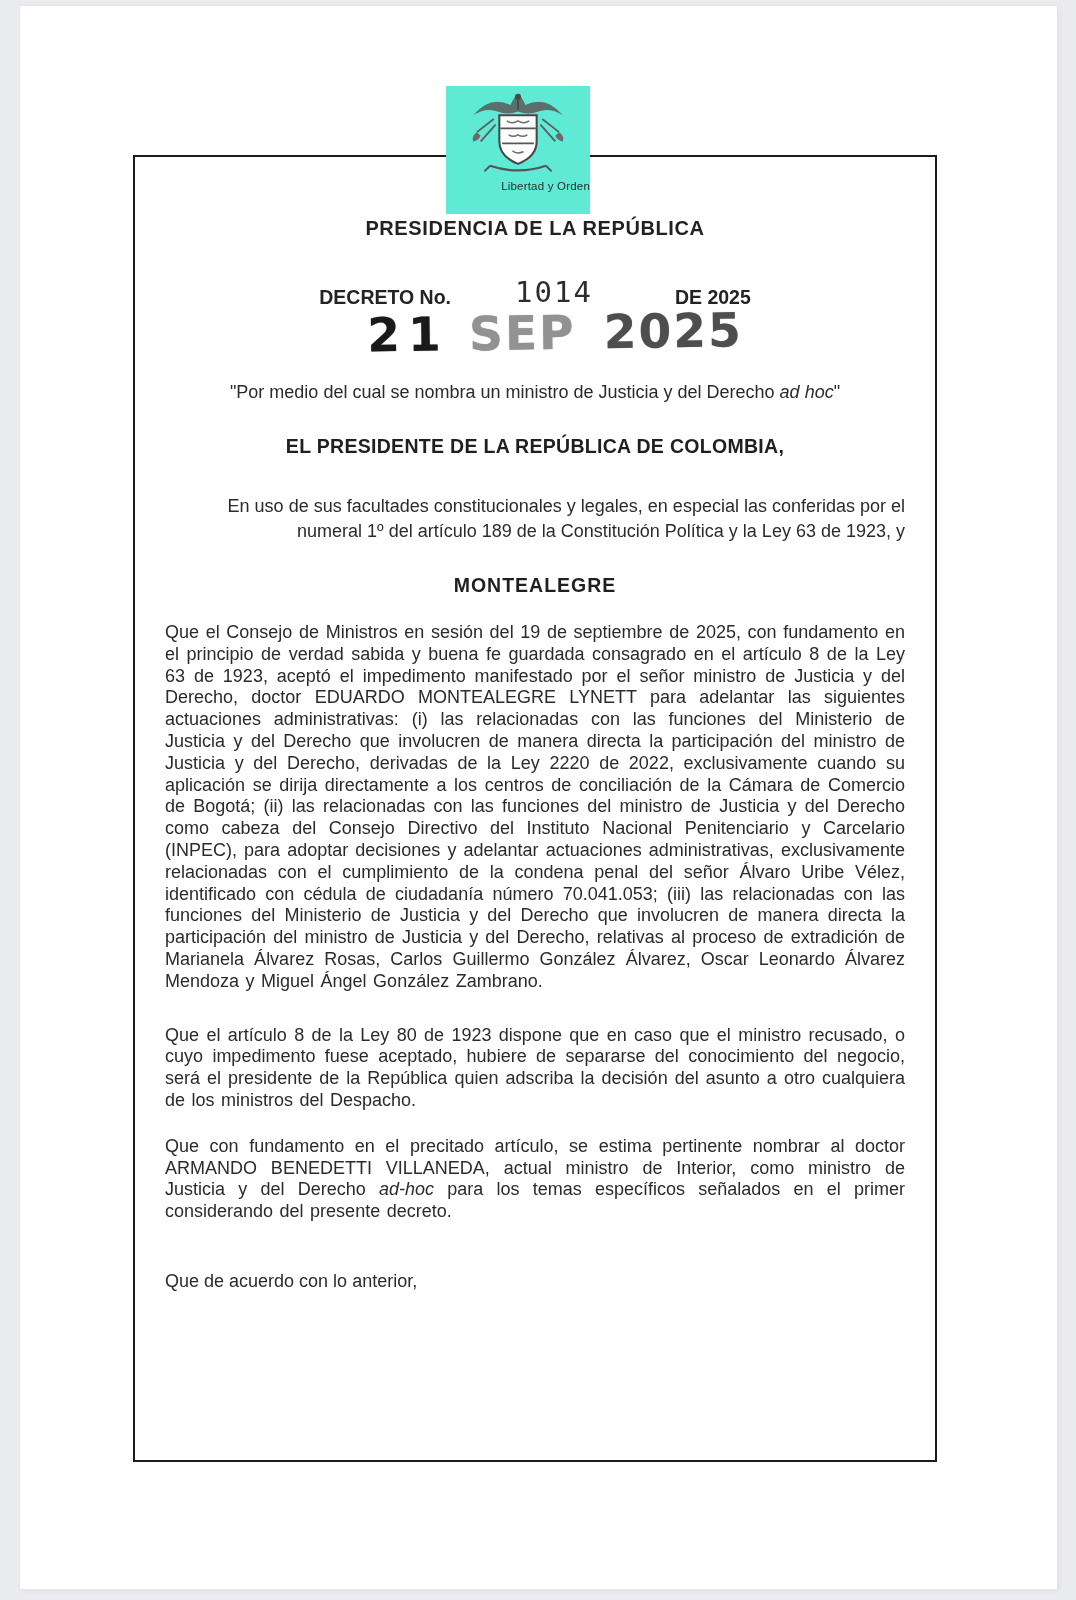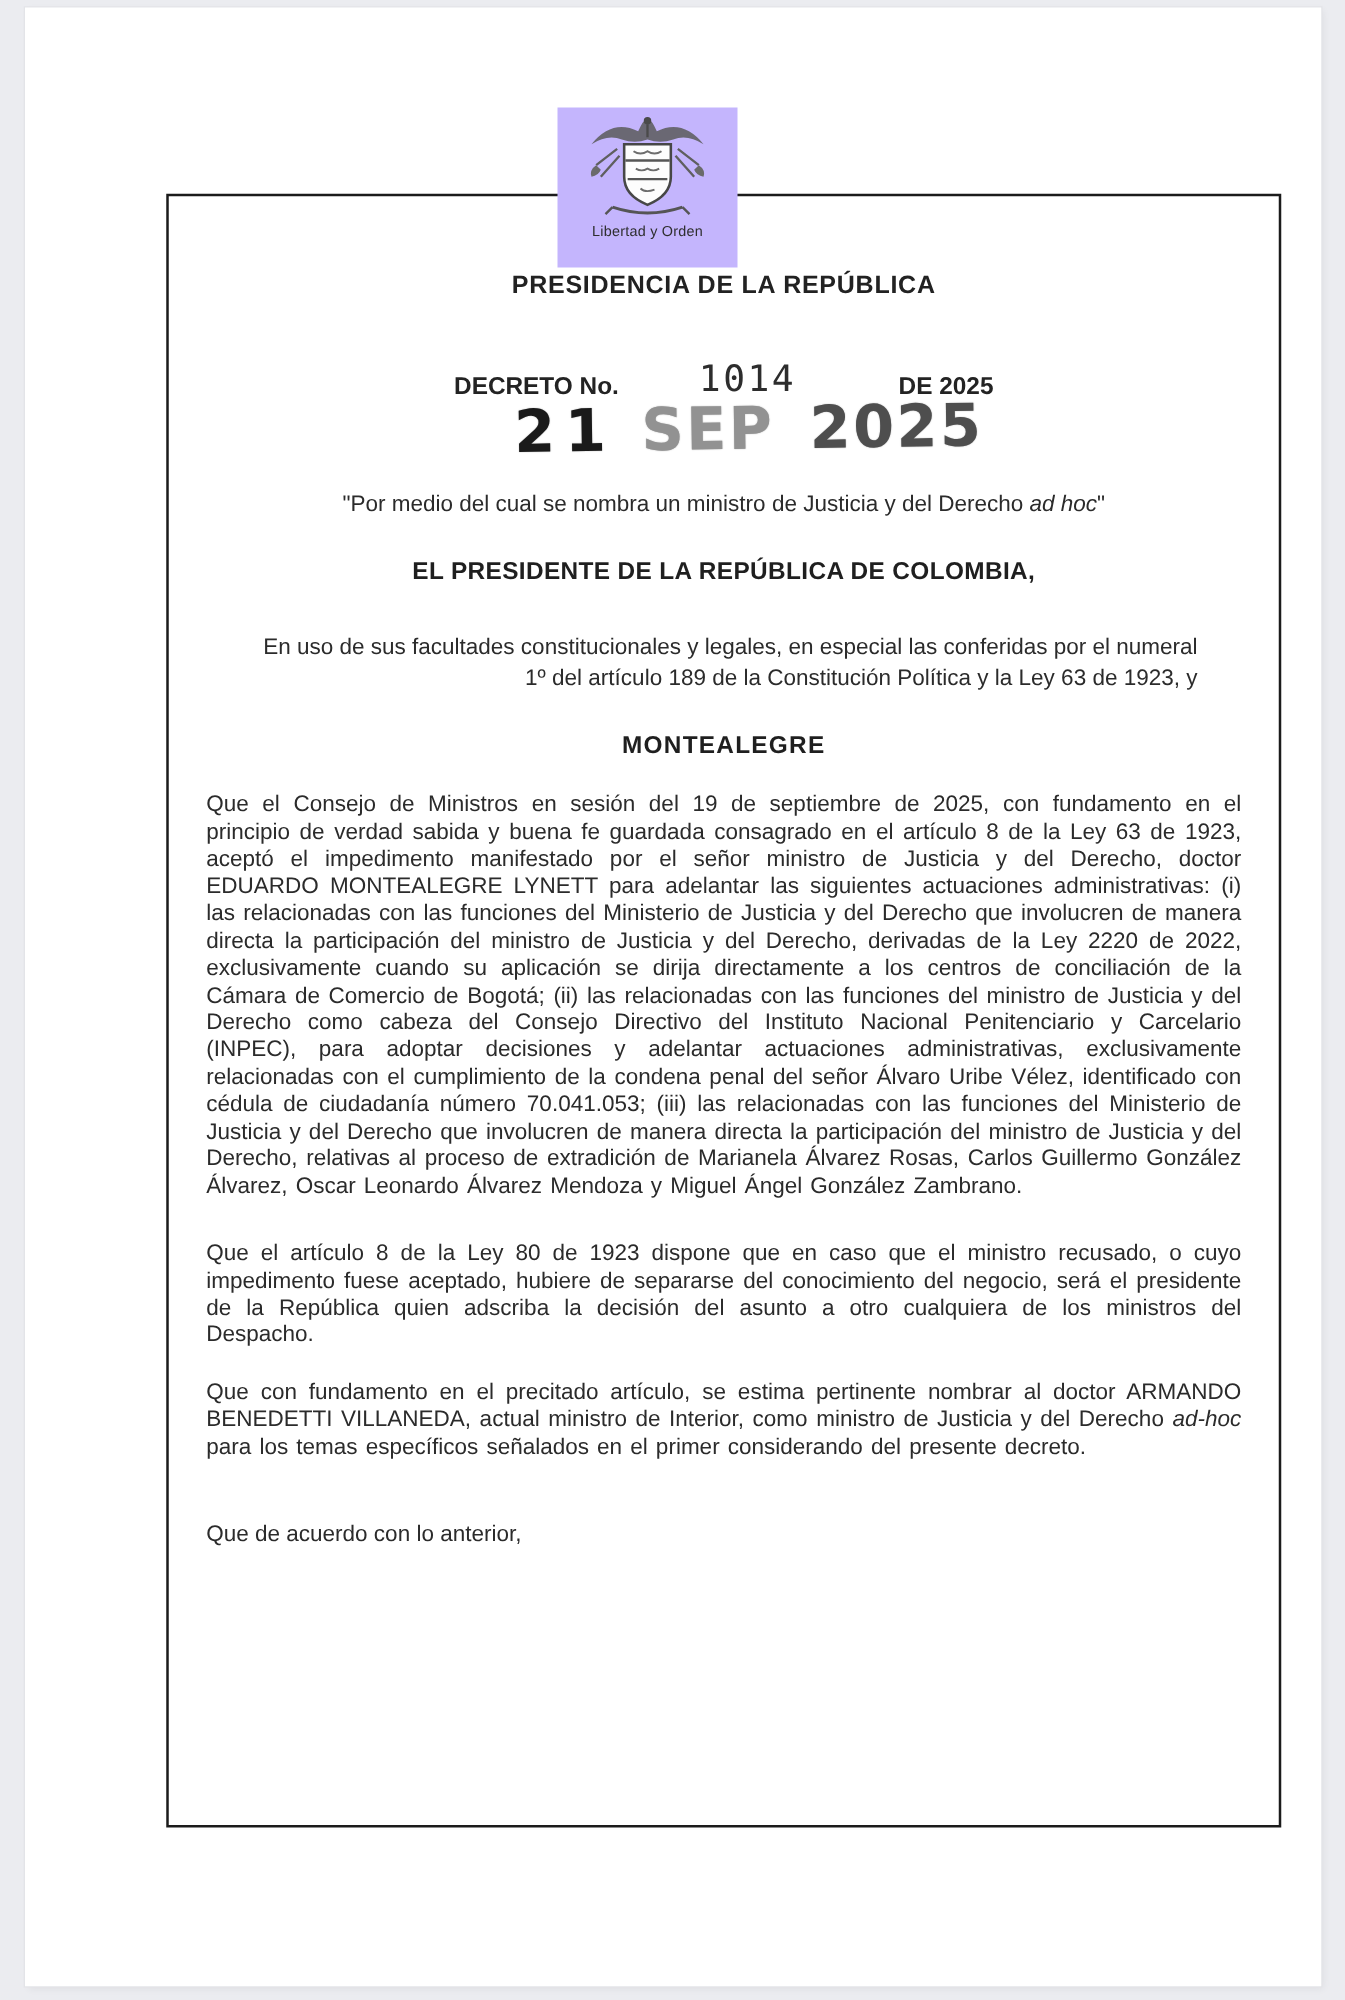--- a/index.html
+++ b/index.html
@@ -17,21 +17,21 @@
     top: 6px;
     width: 1037px;
     height: 1583px;
     background: #ffffff;
     box-shadow: 0 0 0 1px #e3e4e8, 2px 2px 6px rgba(0,0,0,0.06);
   }
   .frame {
     position: absolute;
     left: 113px;
     top: 149px;
-    width: 892px;
+    width: 804px;
     height: 1307px;
     border: 2px solid #1b1b1b;
     box-sizing: border-box;
     background: #ffffff;
   }
   .content {
     padding: 60px 30px 0 30px;
     color: #282828;
   }
   .institution {
@@ -53,21 +53,21 @@
   .decree-label, .decree-year {
     font-size: 19.5px;
     font-weight: bold;
     color: #232323;
   }
   .decree-number {
     font-family: "DejaVu Sans Mono", monospace;
     font-size: 29px;
     letter-spacing: 2px;
     color: #2d2d2d;
-    margin: 12px 46px 0 28px;
+    margin: 1px 46px 0 28px;
     position: relative;
     top: -2px;
   }
   .date-stamp {
     margin-top: -6px;
     text-align: center;
     font-family: "DejaVu Sans", sans-serif;
     font-weight: bold;
     font-size: 47px;
     letter-spacing: 2px;
@@ -122,22 +122,22 @@
     margin: 48px 0 0 0;
     font-size: 18px;
     color: #2b2b2b;
   }
   .crest-wrap {
     position: absolute;
     left: 426px;
     top: 80px;
     width: 144px;
     height: 128px;
-    background: #c4b5fd;
-    text-align: center;
+    background: #5eead4;
+    text-align: right;
     z-index: 3;
   }
   .crest-svg {
     display: block;
     margin: 0 auto;
     width: 112px;
     height: 96px;
   }
   .crest-caption {
     margin-top: -2px;

